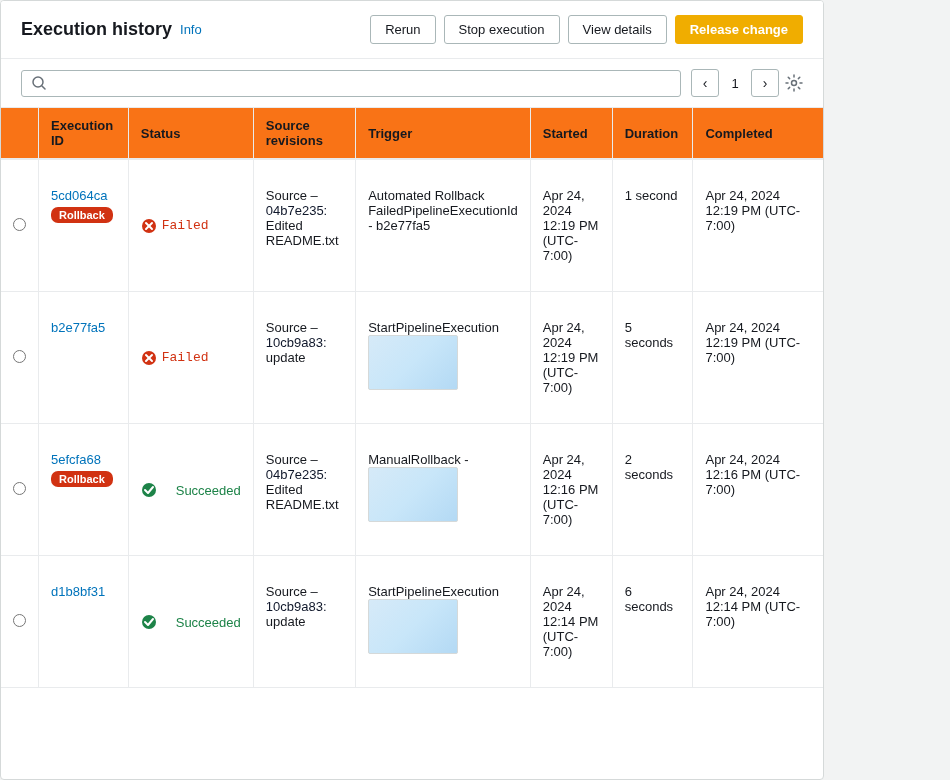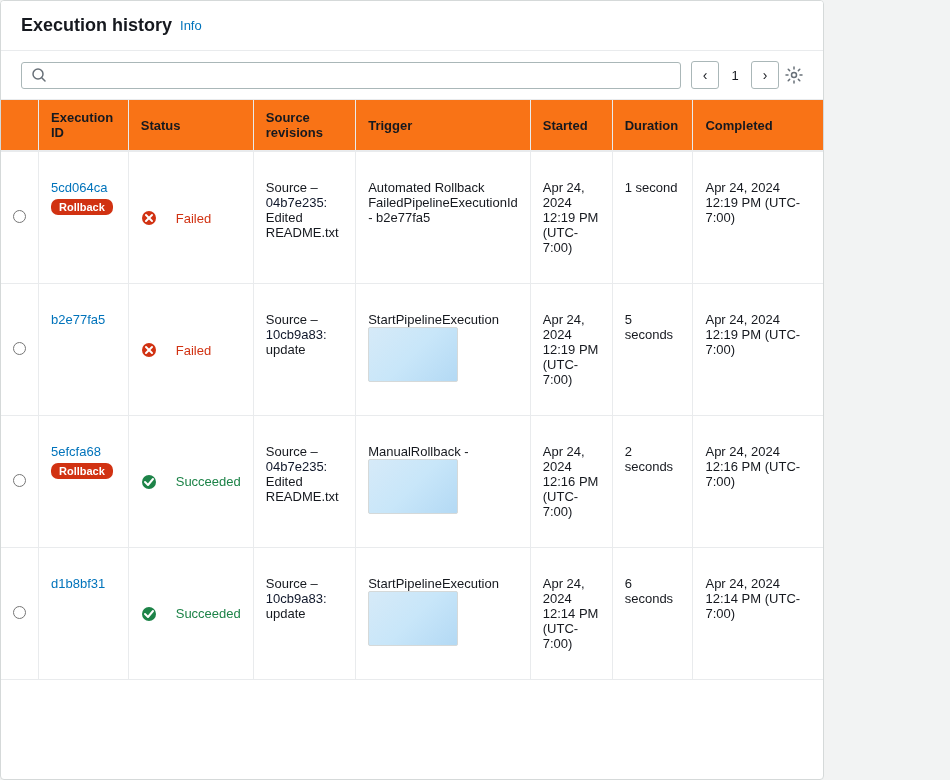--- a/index.html
+++ b/index.html
@@ -155,28 +155,29 @@
       background: #d13212;
       color: #fff;
       font-size: 11px;
       font-weight: 600;
       padding: 2px 8px;
       border-radius: 7px;
       margin-top: 4px;
     }
     .status-failed {
       display: flex;
-      align-items: flex-end;
-      gap: 19px;
+      align-items: flex-start;
+      gap: 5px;
       color: #d13212;
       font-weight: 500;
+      font-family: Liberation Mono, monospace;
     }
     .status-succeeded {
       display: flex;
-      align-items: center;
+      align-items: flex-end;
       gap: 19px;
       color: #1d8348;
       font-weight: 500;
     }
     .status-icon-circle {
       width: 16px;
       height: 16px;
       flex-shrink: 0;
     }
     .source-link {
@@ -202,20 +203,26 @@
     .th-completed { width: 130px; }
   </style>
 </head>
 <body>
 
 <div class="page-container">
 
   <div class="header">
     <span class="header-title">Execution history</span>
     <a class="header-info-link">Info</a>
+    <div class="header-actions">
+      <button class="btn">Rerun</button>
+      <button class="btn">Stop execution</button>
+      <button class="btn">View details</button>
+      <button class="btn btn-primary">Release change</button>
+    </div>
   </div>
 
   <div class="search-row">
     <div class="search-input-wrap">
       <svg width="14" height="14" viewBox="0 0 14 14" fill="none">
         <circle cx="6" cy="6" r="5" stroke="#687078" stroke-width="1.5"></circle>
         <line x1="10" y1="10" x2="13" y2="13" stroke="#687078" stroke-width="1.5" stroke-linecap="round"></line>
       </svg>
       <input type="text" class="search-input" style="">
     </div>

